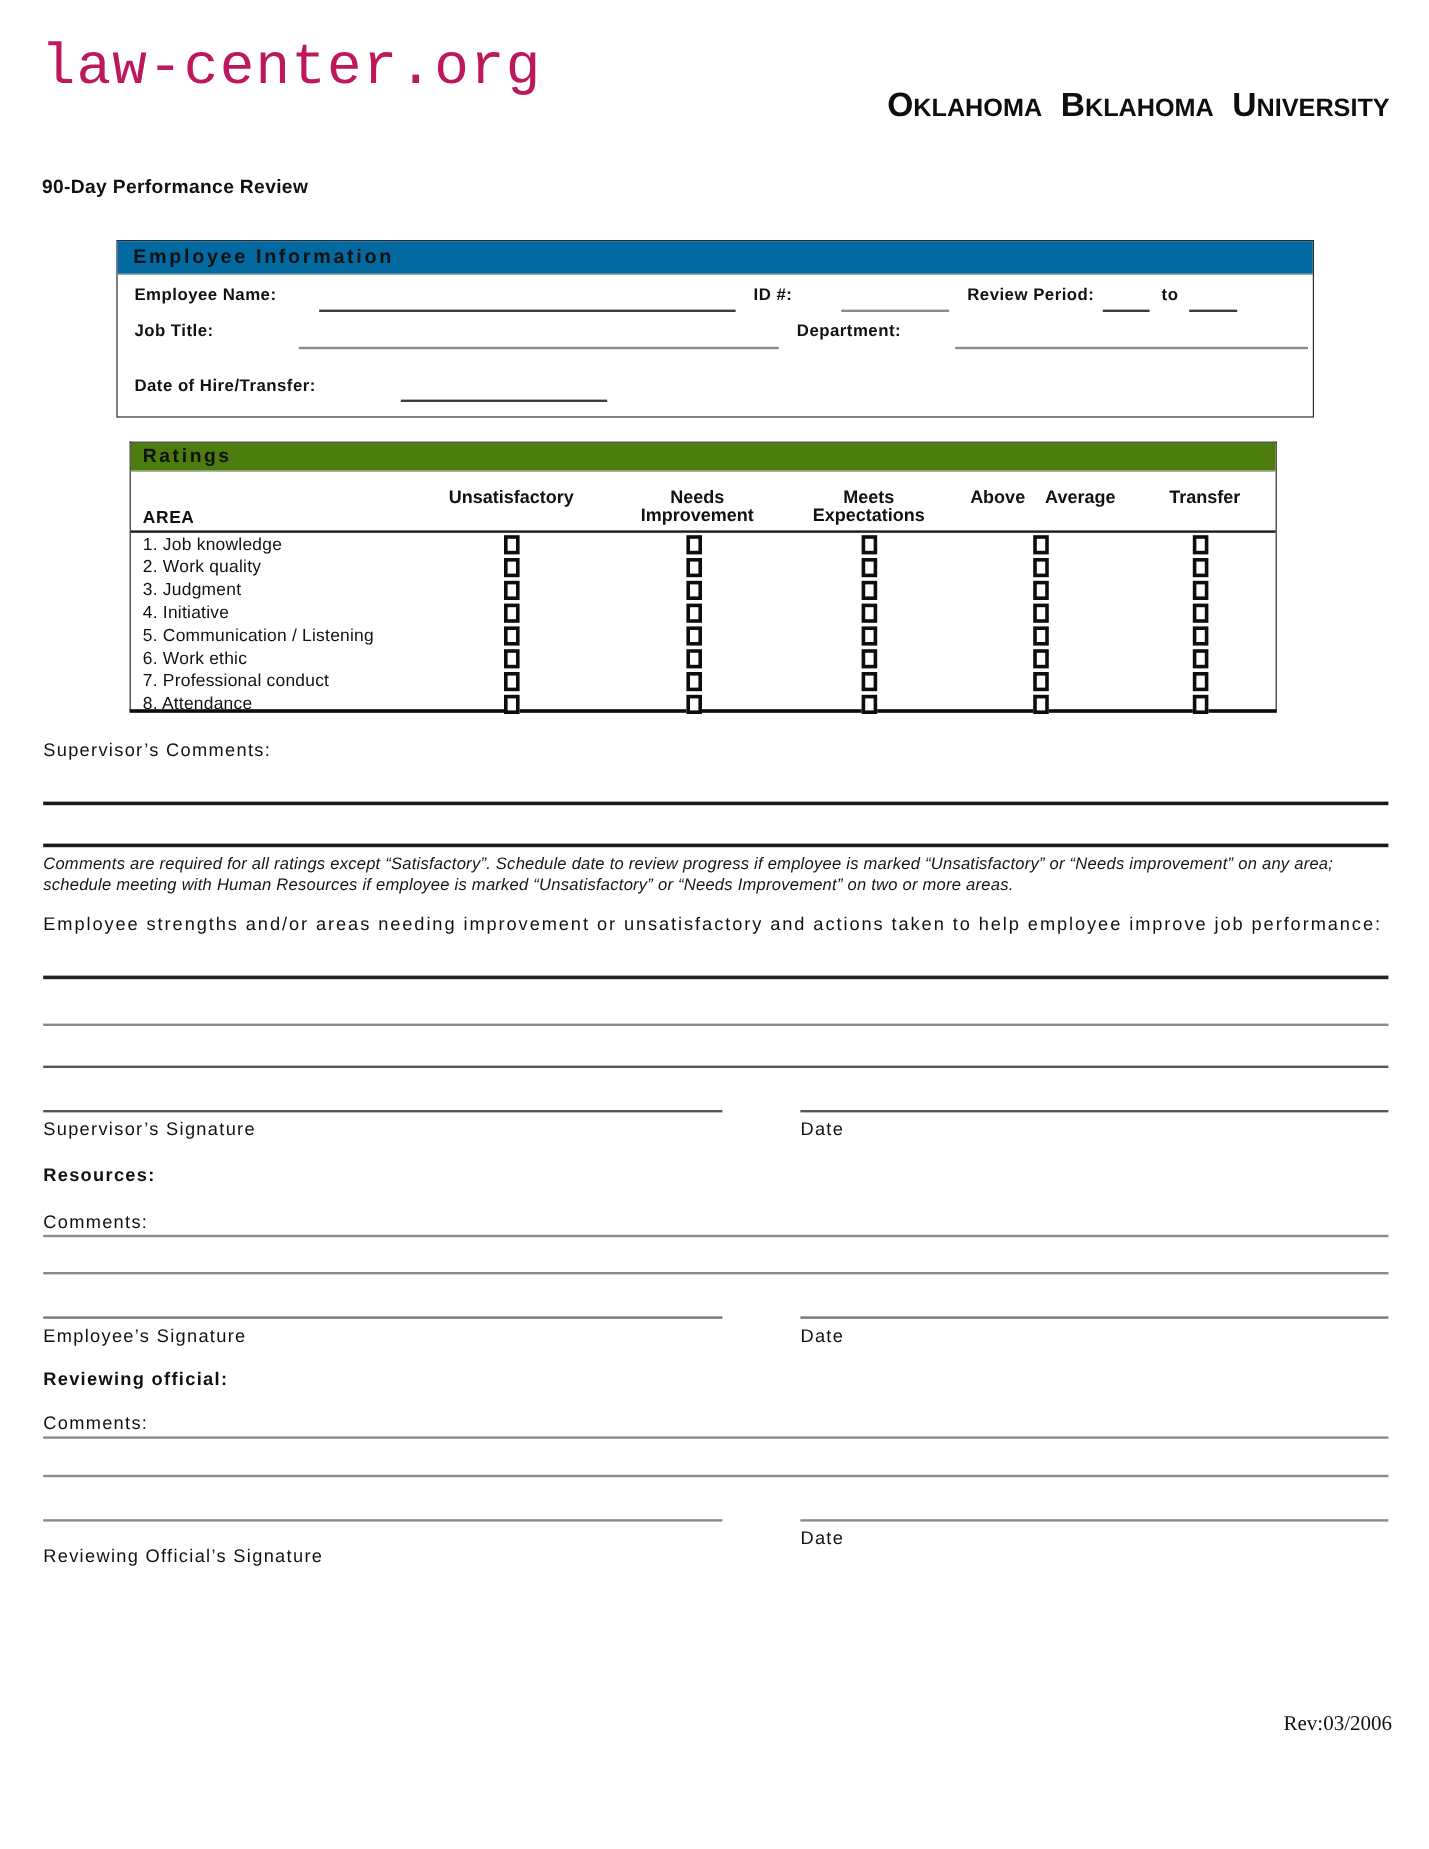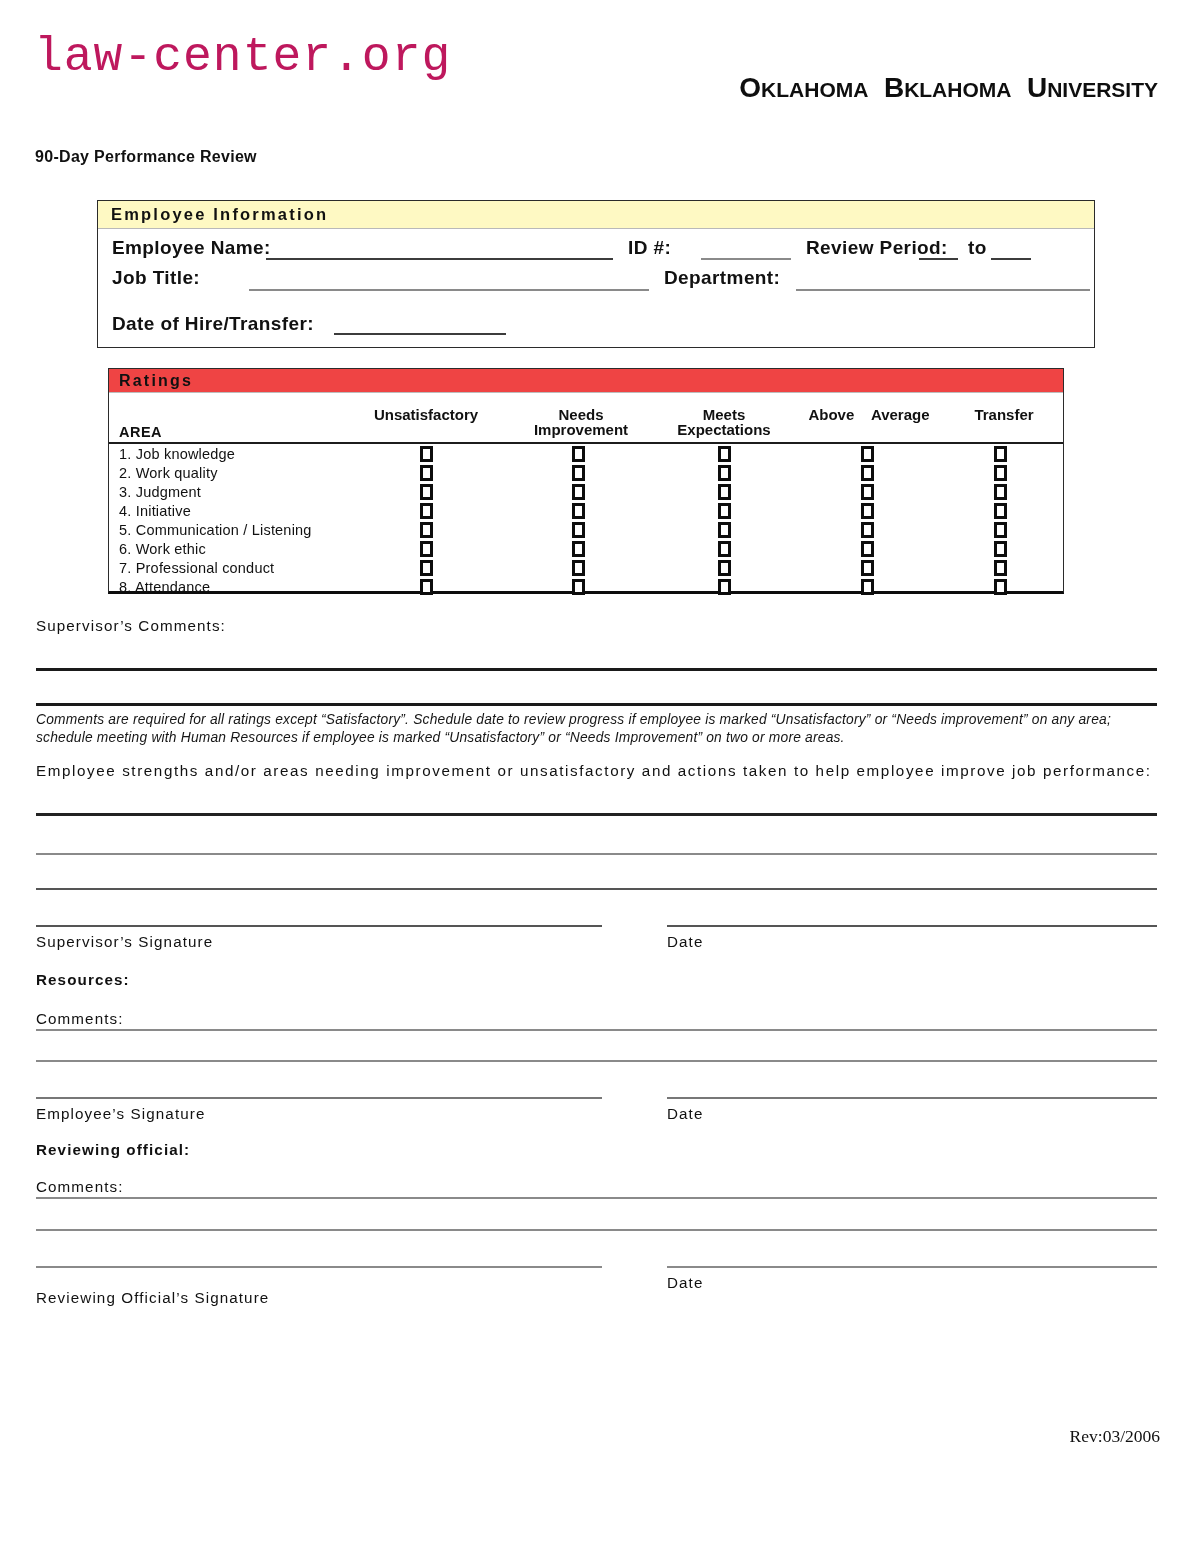--- a/index.html
+++ b/index.html
@@ -13,32 +13,32 @@
         font-size:48px;letter-spacing:1px;color:#be185d;}
   .university{right:33px;top:72px;font-weight:bold;white-space:nowrap;color:#0e0e0e;}
   .uni-word{margin-left:11px;}
   .uni-word:first-child{margin-left:0;}
   .uni-big{font-size:28px;}
   .uni-small{font-size:21px;}
   .page-title{left:35px;top:148px;font-size:16px;font-weight:bold;letter-spacing:.3px;}
 
   
   .info-box{left:97px;top:200px;width:996px;height:146px;border:1px solid #2b2b2b;}
-  .band{background:#fef9c3;border-bottom:1px solid #b9b9b9;height:27px;
+  .band{background:#0369a1;border-bottom:1px solid #b9b9b9;height:27px;
         font-size:16.5px;font-weight:bold;letter-spacing:2.2px;line-height:27px;padding-left:13px;}
-  .lbl{position:absolute;font-size:19px;font-weight:bold;letter-spacing:.4px;white-space:nowrap;}
+  .lbl{position:absolute;font-size:14px;font-weight:bold;letter-spacing:.4px;white-space:nowrap;}
   .fline{position:absolute;height:2px;}
   .dark{background:#3c3c3c;}
   .gray{background:#8a8a8a;}
   .black{background:#1a1a1a;}
 
   
   .ratings-box{left:108px;top:368px;width:956px;height:226px;border:1px solid #2b2b2b;
                border-bottom:3px solid #0c0c0c;box-sizing:border-box;}
-  .r-band{background:#ef4444;border-bottom:1px solid #bdbdbd;height:23px;
+  .r-band{background:#4d7c0f;border-bottom:1px solid #bdbdbd;height:23px;
           font-size:16px;font-weight:bold;letter-spacing:2.2px;line-height:23px;padding-left:10px;}
   .r-head{position:relative;height:49px;border-bottom:2px solid #1c1c1c;}
   .col-label{position:absolute;top:14px;text-align:center;font-size:15px;font-weight:bold;line-height:15px;}
   .area-lbl{position:absolute;left:10px;bottom:2px;font-size:14.5px;font-weight:bold;letter-spacing:.5px;}
   .r-row{display:grid;grid-template-columns:240px 155px 148px 145px 140px 126px;
          align-items:center;height:19px;}
   .r-label{font-size:14.5px;letter-spacing:.2px;padding-left:10px;white-space:nowrap;}
   .r-cell{display:flex;justify-content:center;align-items:center;}
   .cb{display:inline-block;width:7px;height:10px;border:3px solid #0d0d0d;background:#fff;}
 

